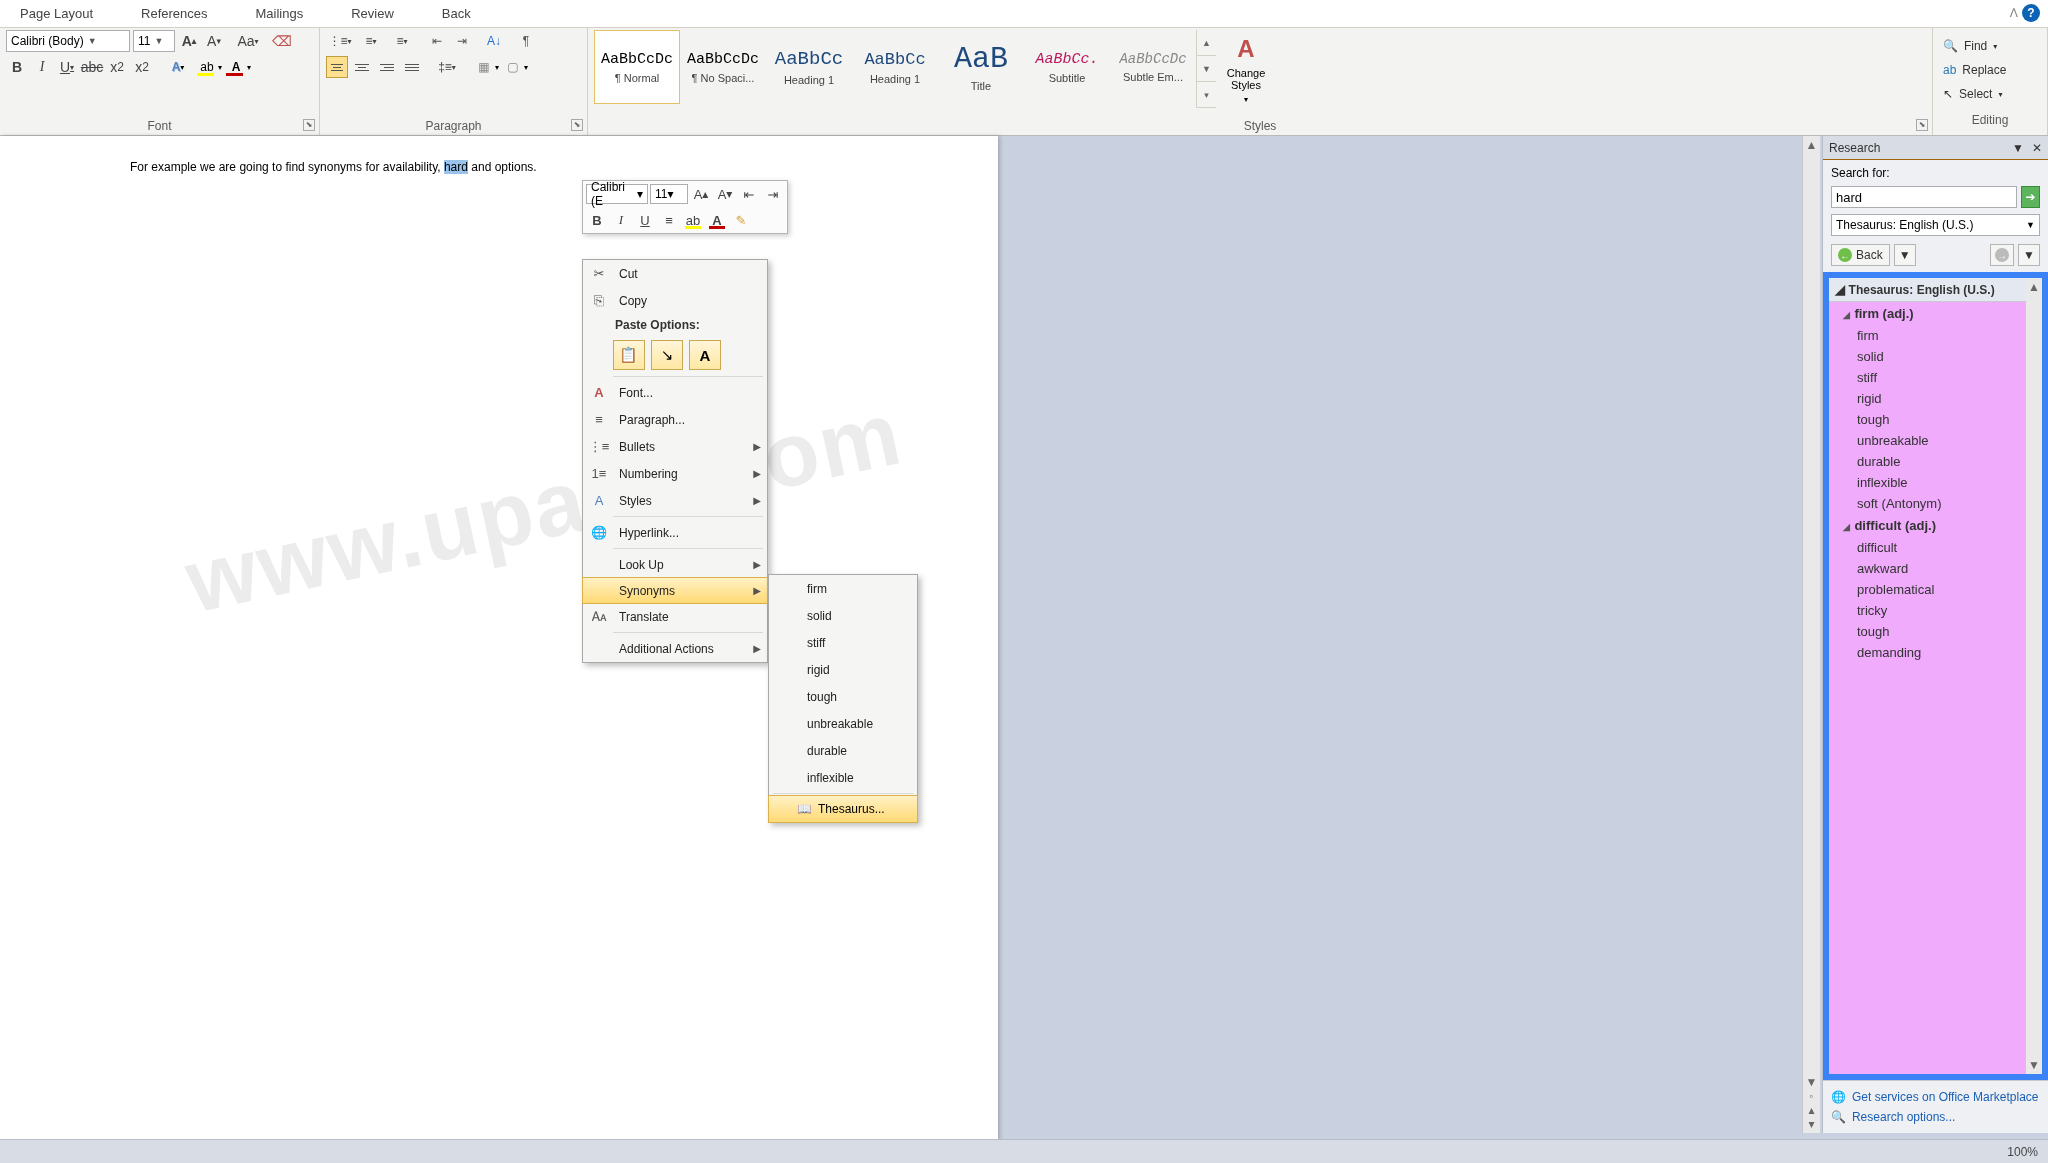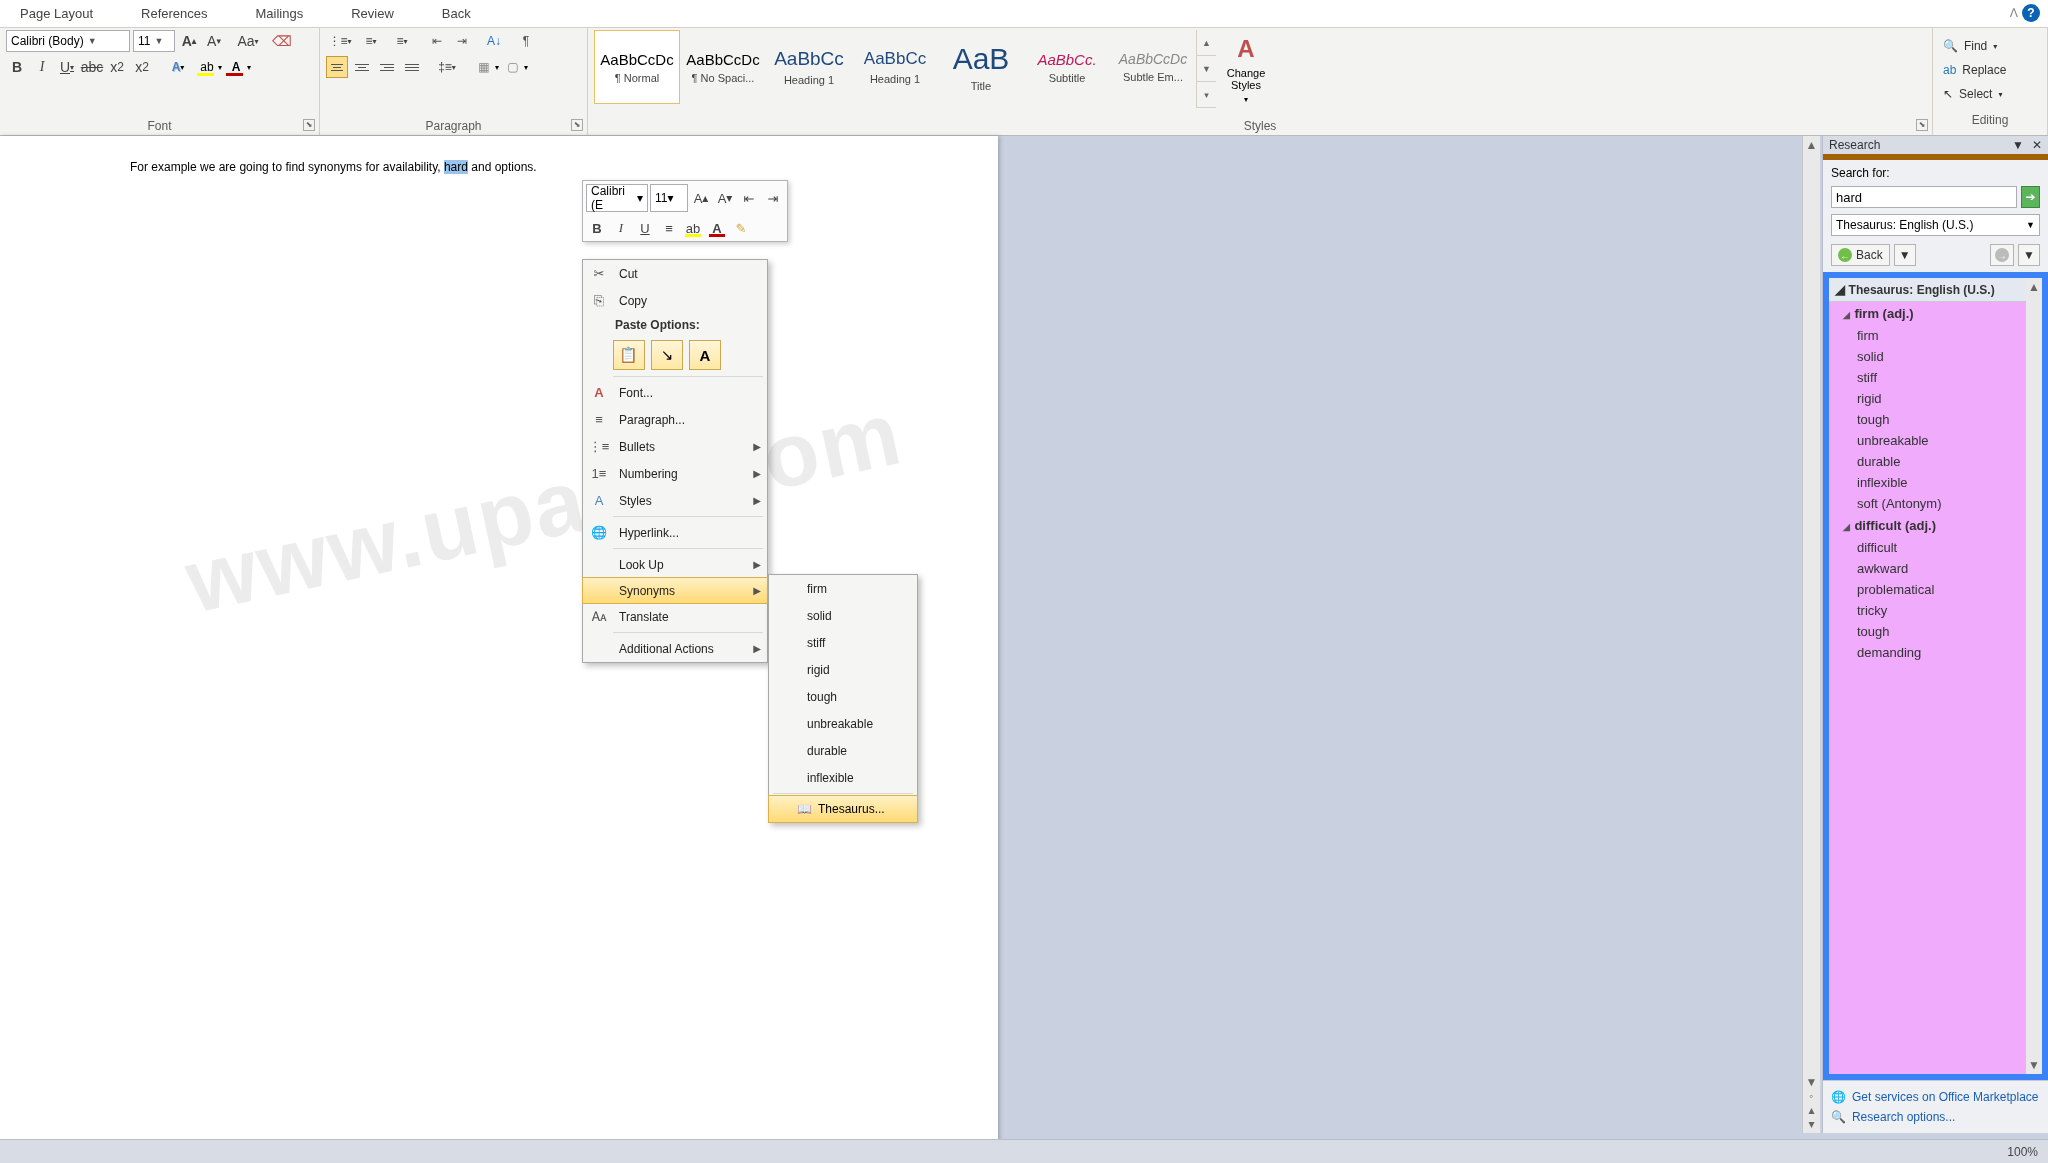--- a/index.html
+++ b/index.html
@@ -34,55 +34,55 @@
 .align-btn span{height:1px;background:#555;width:100%}
 .align-left span:nth-child(2){width:70%}
 .align-center span:nth-child(2){width:60%}
 .align-right span:nth-child(2){width:70%;align-self:flex-end}
 .active-btn{background:#fde08f;border:1px solid #c29b3a}
 
 .styles-group{flex:1}
 .styles-row{display:flex;gap:0;height:74px}
 .style-item{width:86px;border:1px solid transparent;display:flex;flex-direction:column;align-items:center;justify-content:center;gap:4px;cursor:default}
 .style-item.selected{border:1px solid #e6c065;background:#fff}
-.style-preview{font-family:Liberation Sans, sans-serif;color:#1f497d}
+.style-preview{font-family:Liberation Mono, monospace;color:#1f497d}
 .style-name{font-size:11px;color:#444}
 .styles-scroll{width:20px;display:flex;flex-direction:column;border-left:1px solid #d4d0c8}
 .styles-scroll div{flex:1;display:flex;align-items:center;justify-content:center;font-size:9px;color:#666;border-bottom:1px solid #d4d0c8}
 .change-styles{width:60px;display:flex;flex-direction:column;align-items:center;justify-content:center;padding:4px;gap:4px}
 
 .editing{width:115px;padding:6px}
 .edit-item{display:flex;align-items:center;gap:6px;height:24px;padding:0 4px;color:#333}
 
 .doc-area{position:absolute;left:0;right:0;top:136px;bottom:0;background:#c9d1e0}
 .page{position:absolute;left:0;top:0;width:998px;height:100%;background:#fff;box-shadow:2px 0 4px rgba(0,0,0,.2);padding:20px 130px}
 .page p{font-family:Calibri,sans-serif;font-size:16px;color:#000;margin-bottom:20px}
 .page .sel{background:#99c2ec}
 
 .mini-toolbar{position:absolute;left:582px;top:180px;background:#fbfbfb;border:1px solid #b4b4b4;box-shadow:2px 2px 5px rgba(0,0,0,.2)}
 .mini-row{display:flex;align-items:center;padding:3px;gap:2px}
-.mini-combo{border:1px solid #abadb3;background:#fff;height:28px;display:flex;align-items:center;padding:0 4px;font-size:12px}
+.mini-combo{border:1px solid #abadb3;background:#fff;height:20px;display:flex;align-items:center;padding:0 4px;font-size:12px}
 .mini-btn{width:22px;height:20px;display:flex;align-items:center;justify-content:center;font-size:13px;color:#444}
 
 .ctx-menu{position:absolute;left:582px;top:259px;width:186px;background:#f5f5f3;border:1px solid #a8a8a8;box-shadow:3px 3px 6px rgba(0,0,0,.25)}
 .ctx-item{display:flex;align-items:center;height:27px;padding:0 8px 0 4px;color:#222;gap:8px;position:relative}
 .ctx-item .ctx-icon{width:24px;display:flex;align-items:center;justify-content:center;font-size:13px;color:#555}
 .ctx-item.hover{background:linear-gradient(#fff1c4,#ffda75);border:1px solid #dbaf4a;margin:-1px}
 .ctx-sep{height:1px;background:#d8d8d8;margin:2px 4px 2px 30px}
 .ctx-sub{position:absolute;right:6px;font-size:10px;color:#555}
 .paste-opts{display:flex;gap:6px;padding:4px 0 4px 30px}
 .paste-opts .po{width:32px;height:30px;border:1px solid #caa94e;background:linear-gradient(#fff5d8,#ffe8a4);display:flex;align-items:center;justify-content:center;font-size:15px}
 .ctx-head{font-weight:bold;padding:4px 0 0 32px;color:#333;height:22px}
 
 .syn-fly{position:absolute;left:768px;top:574px;width:150px;background:#f5f5f3;border:1px solid #a8a8a8;box-shadow:3px 3px 6px rgba(0,0,0,.25)}
 .syn-fly .syn-item{height:27px;display:flex;align-items:center;padding-left:38px;color:#222}
 .syn-fly .syn-last{background:linear-gradient(#fff1c4,#ffda75);border:1px solid #dbaf4a;margin:-1px;padding-left:28px;gap:6px;display:flex;align-items:center;height:28px}
 
 .research{position:absolute;right:0;top:136px;bottom:30px;width:226px;background:#eef0f3;border-left:1px solid #b9bec6;display:flex;flex-direction:column}
-.research-title{height:24px;background:#d7dce5;border-bottom:6px solid #a16207;display:flex;align-items:center;padding:0 6px;font-size:12px;color:#333;justify-content:space-between}
+.research-title{height:24px;background:#d7dce5;border-bottom:1px solid #a16207;display:flex;align-items:center;padding:0 6px;font-size:12px;color:#333;justify-content:space-between}
 .research-body{padding:6px 8px;display:flex;flex-direction:column;gap:6px}
 .research-input{display:flex;gap:4px}
 .research-input input{flex:1;border:1px solid #abadb3;height:22px;padding:0 4px;font-size:13px}
 .go-btn{width:22px;height:22px;background:#5cb55c;color:#fff;display:flex;align-items:center;justify-content:center;font-size:12px;border:1px solid #3a8a3a}
 .research-select{border:1px solid #abadb3;background:#fff;height:22px;display:flex;align-items:center;justify-content:space-between;padding:0 4px;font-size:13px}
 .nav-row{display:flex;gap:4px;align-items:center;margin-top:2px}
 .back-btn{border:1px solid #b4b4b4;background:#f5f5f3;height:22px;display:flex;align-items:center;padding:0 6px;gap:4px;font-size:12px;color:#333}
 .back-btn .circ{width:14px;height:14px;border-radius:50%;background:#6fbf4a;color:#fff;display:flex;align-items:center;justify-content:center;font-size:10px}
 .results{border:6px solid #3b82f6;background:#f0abfc;flex:1;overflow:hidden;position:relative}
 .res-head{background:#e4e8f0;padding:4px 6px;font-weight:bold;color:#333;font-size:13px;border-bottom:1px solid #c5c9d2}

